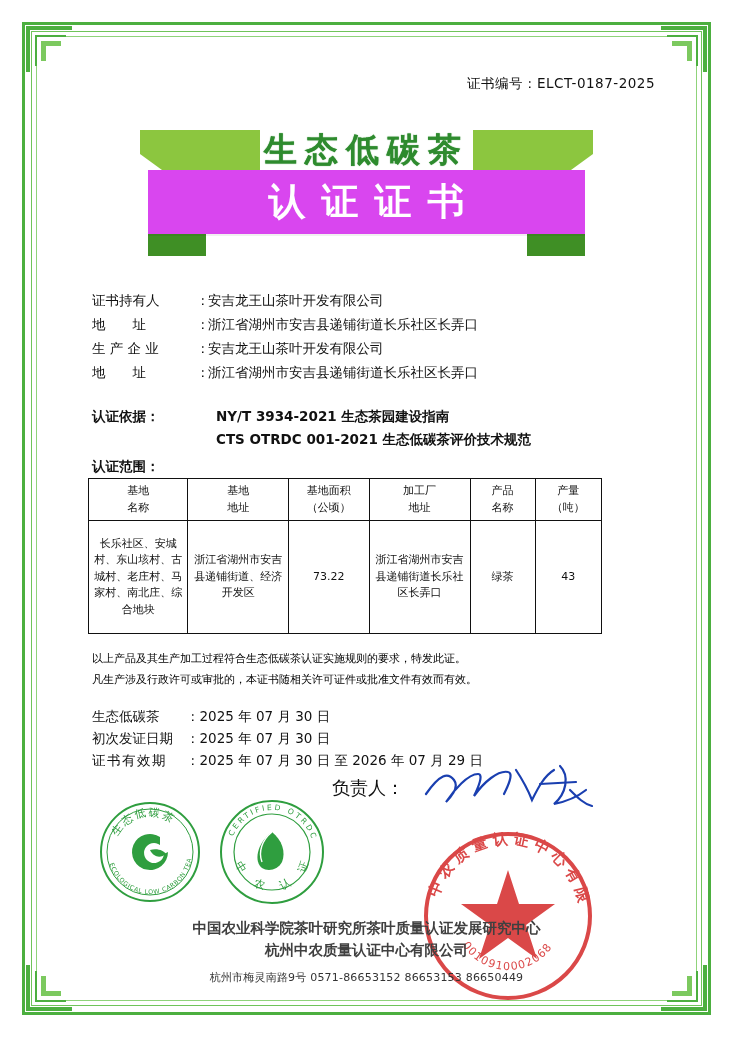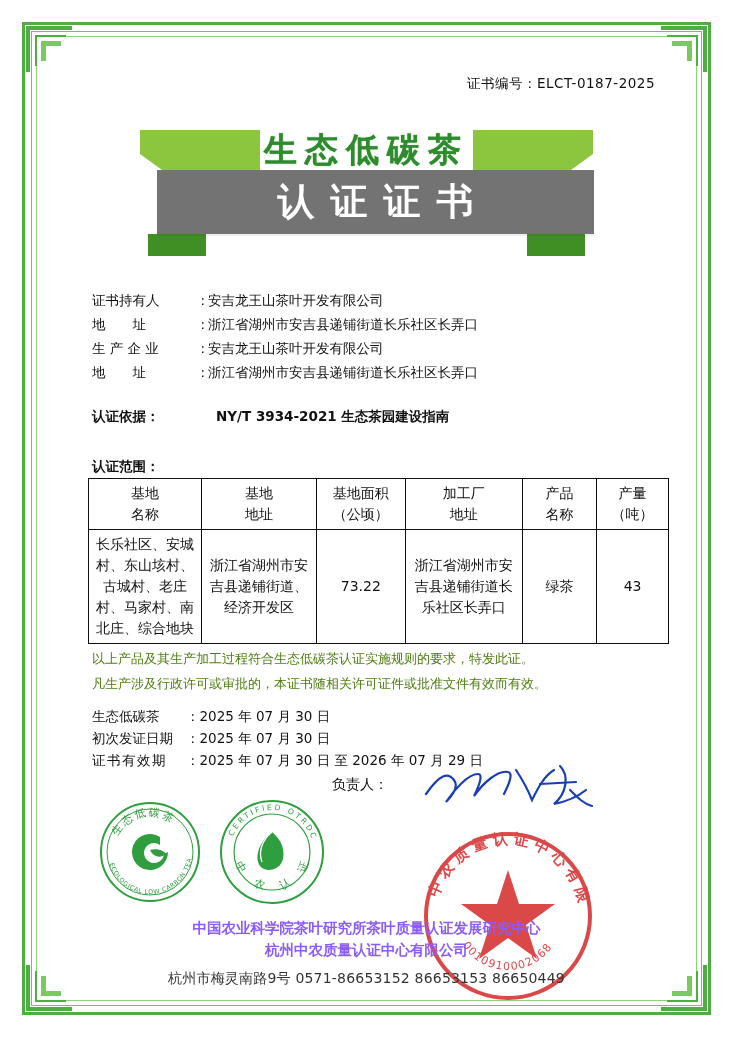--- a/index.html
+++ b/index.html
@@ -112,24 +112,23 @@
   .ribbon-right {
     right: 140px;
     clip-path: polygon(0 0, 100% 0, 100% 60%, calc(100% - 22px) 100%, 0 100%);
   }
   .banner {
     position: absolute;
     left: 148px;
     top: 42px;
     width: 437px;
     height: 64px;
-    background: #737373;
+    background: #d946ef;
     z-index: 3;
     box-shadow: 0 2px 0 rgba(0,0,0,0.06);
-    margin-left: 9px;
   }
   .banner-text {
     position: absolute;
     left: 0; top: 0;
     width: 437px;
     line-height: 64px;
     text-align: center;
     font-size: 37px;
     font-weight: bold;
     color: #ffffff;
@@ -216,23 +215,23 @@
     font-size: 13.5px;
     font-weight: bold;
     color: #111;
     font-family: "DejaVu Sans", sans-serif;
   }
 
   table.scope-table {
     position: absolute;
     left: 88px;
     top: 478px;
-    width: 581px;
+    width: 514px;
     border-collapse: collapse;
-    font-size: 14px;
+    font-size: 11px;
     color: #111;
     font-family: "DejaVu Sans", sans-serif;
   }
   table.scope-table th,
   table.scope-table td {
     border: 1px solid #111;
     text-align: center;
     vertical-align: middle;
     padding: 4px 3px;
     line-height: 1.5;
@@ -244,24 +243,24 @@
   .col4 { width: 115px; }
   .col5 { width: 70px; }
   .col6 { width: 66px; }
   .cell-body { height: 104px; }
 
   
   .statement {
     position: absolute;
     left: 92px;
     top: 648px;
-    font-size: 13px;
-    color: #4d7c0f;
+    font-size: 11px;
+    color: #000000;
     line-height: 1.9;
-    font-family: Liberation Mono, monospace;
+    font-family: Liberation Sans, sans-serif;
   }
 
   
   .dates {
     position: absolute;
     left: 92px;
     top: 708px;
     font-size: 13.5px;
     color: #111;
     font-family: "DejaVu Sans", sans-serif;
@@ -273,21 +272,21 @@
     white-space: nowrap;
   }
   .date-label { width: 94px; }
   .date-label.wide { letter-spacing: 1.5px; }
 
   
   .sig-label {
     position: absolute;
     left: 332px;
     top: 776px;
-    font-size: 14px;
+    font-size: 18px;
     color: #111;
     font-family: Liberation Serif, serif;
   }
   .sig-mark {
     position: absolute;
     left: 420px;
     top: 760px;
     width: 180px;
     height: 56px;
   }
@@ -320,26 +319,26 @@
     position: absolute;
     left: 0;
     top: 918px;
     width: 733px;
     text-align: center;
     font-family: "DejaVu Sans", sans-serif;
   }
   .footer-l1, .footer-l2 {
     font-size: 14.5px;
     font-weight: bold;
-    color: #8b5cf6;
+    color: #404040;
     line-height: 1.5;
   }
   .footer-l3 {
     margin-top: 8px;
-    font-size: 14px;
+    font-size: 11px;
     color: #333;
     letter-spacing: 0.2px;
   }
 </style>
 </head>
 <body>
 
 <div class="page">
 
   <div class="frame-outer"></div>
@@ -412,20 +411,21 @@
       <span class="info-label">地　　址</span>
       <span class="info-colon">：</span>
       <span class="info-value">浙江省湖州市安吉县递铺街道长乐社区长弄口</span>
     </div>
   </div>
 
   <div class="basis-block">
     <div class="basis-title">认证依据：</div>
     <div class="basis-lines">
       <div class="basis-line">NY/T 3934-2021  生态茶园建设指南</div>
+      <div class="basis-line">CTS OTRDC 001-2021  生态低碳茶评价技术规范</div>
     </div>
   </div>
 
   <div class="scope-title">认证范围：</div>
 
   <table class="scope-table">
     <thead>
       <tr>
         <th class="col1">
           <div>基地</div>

